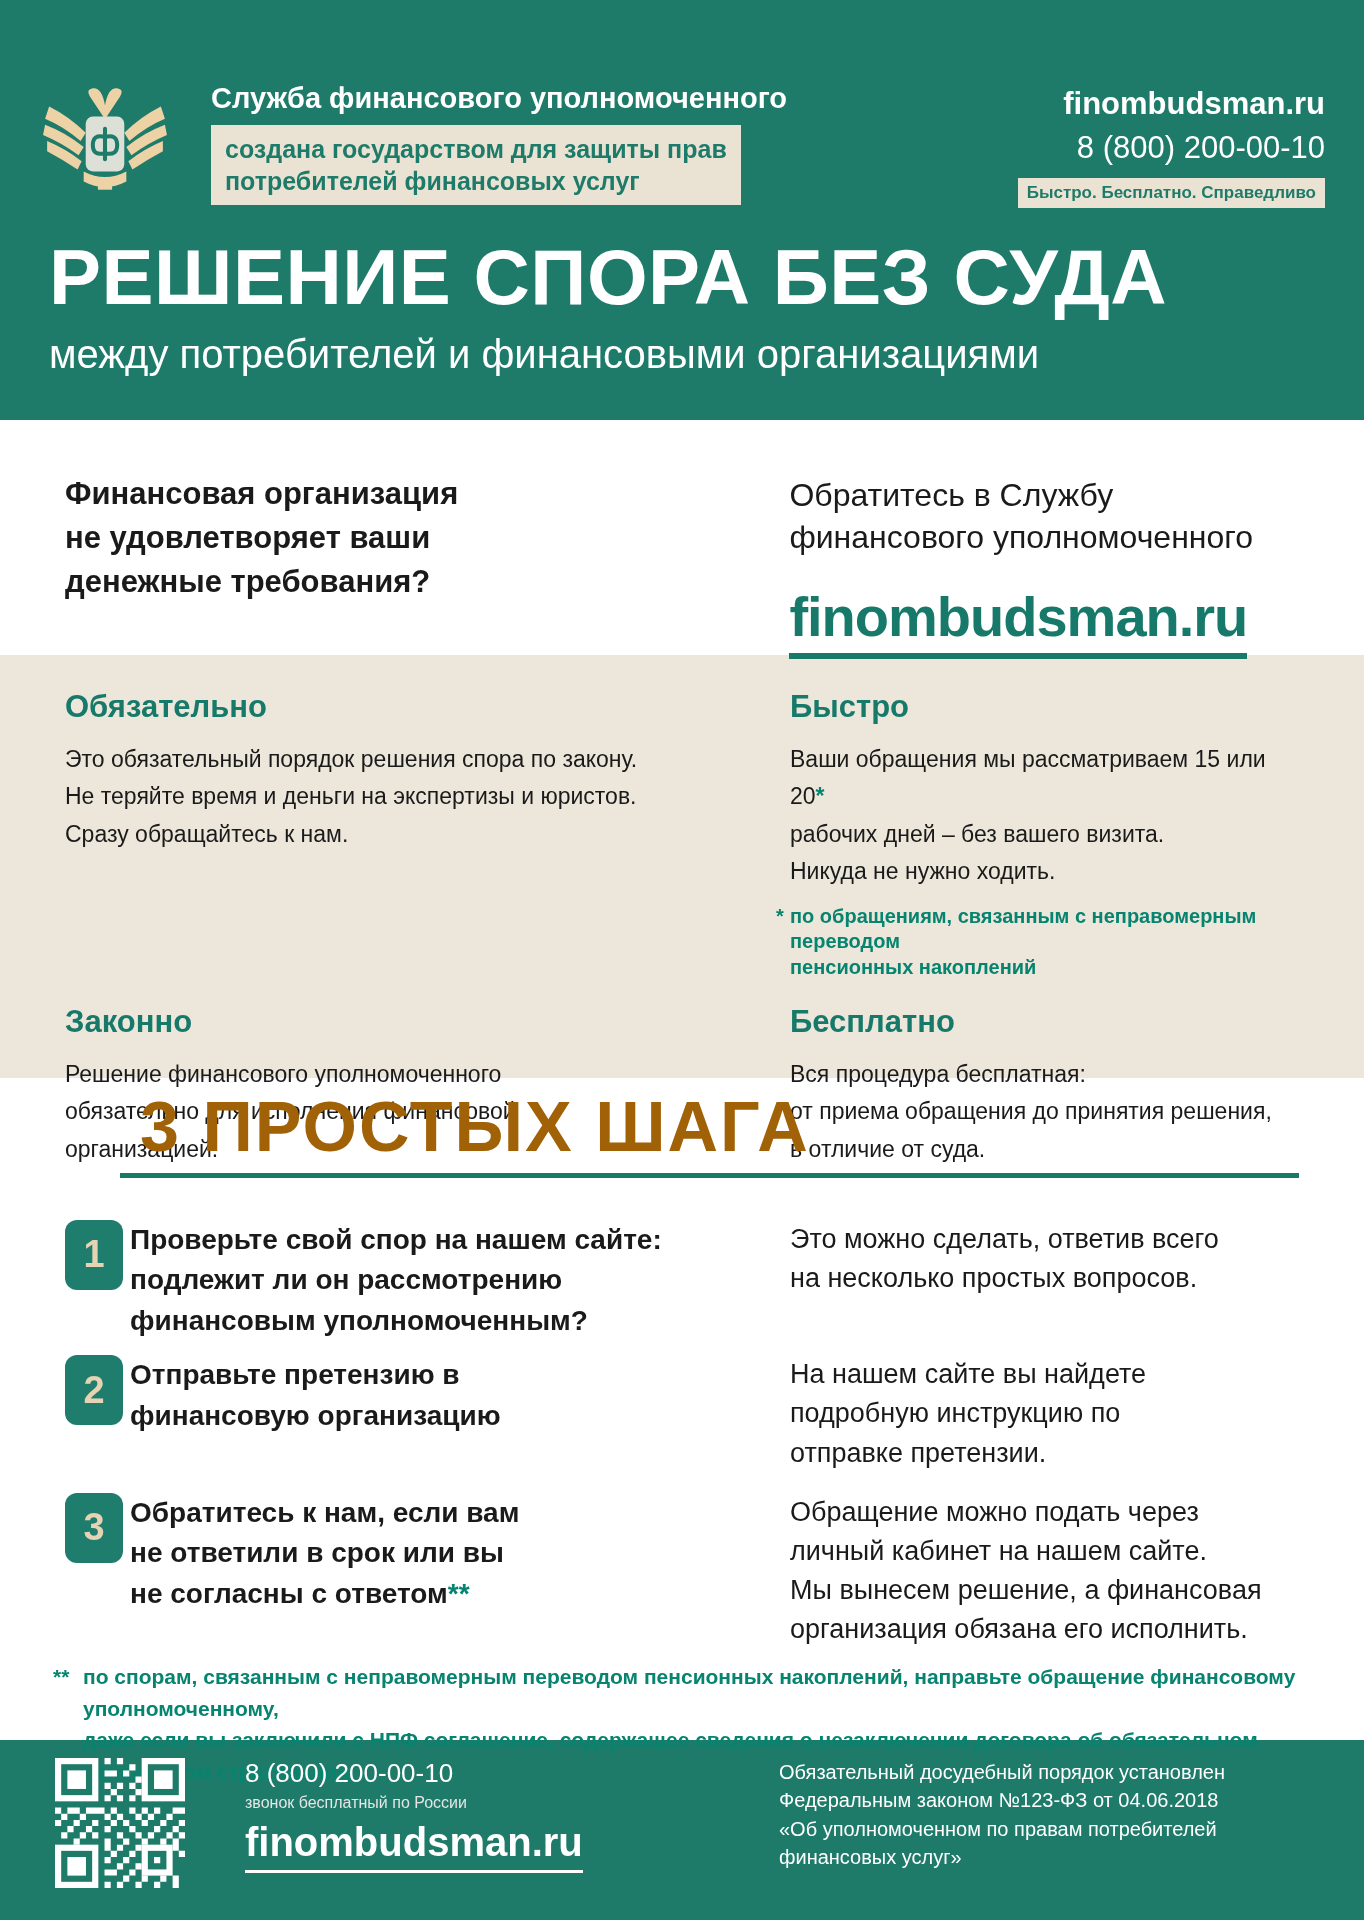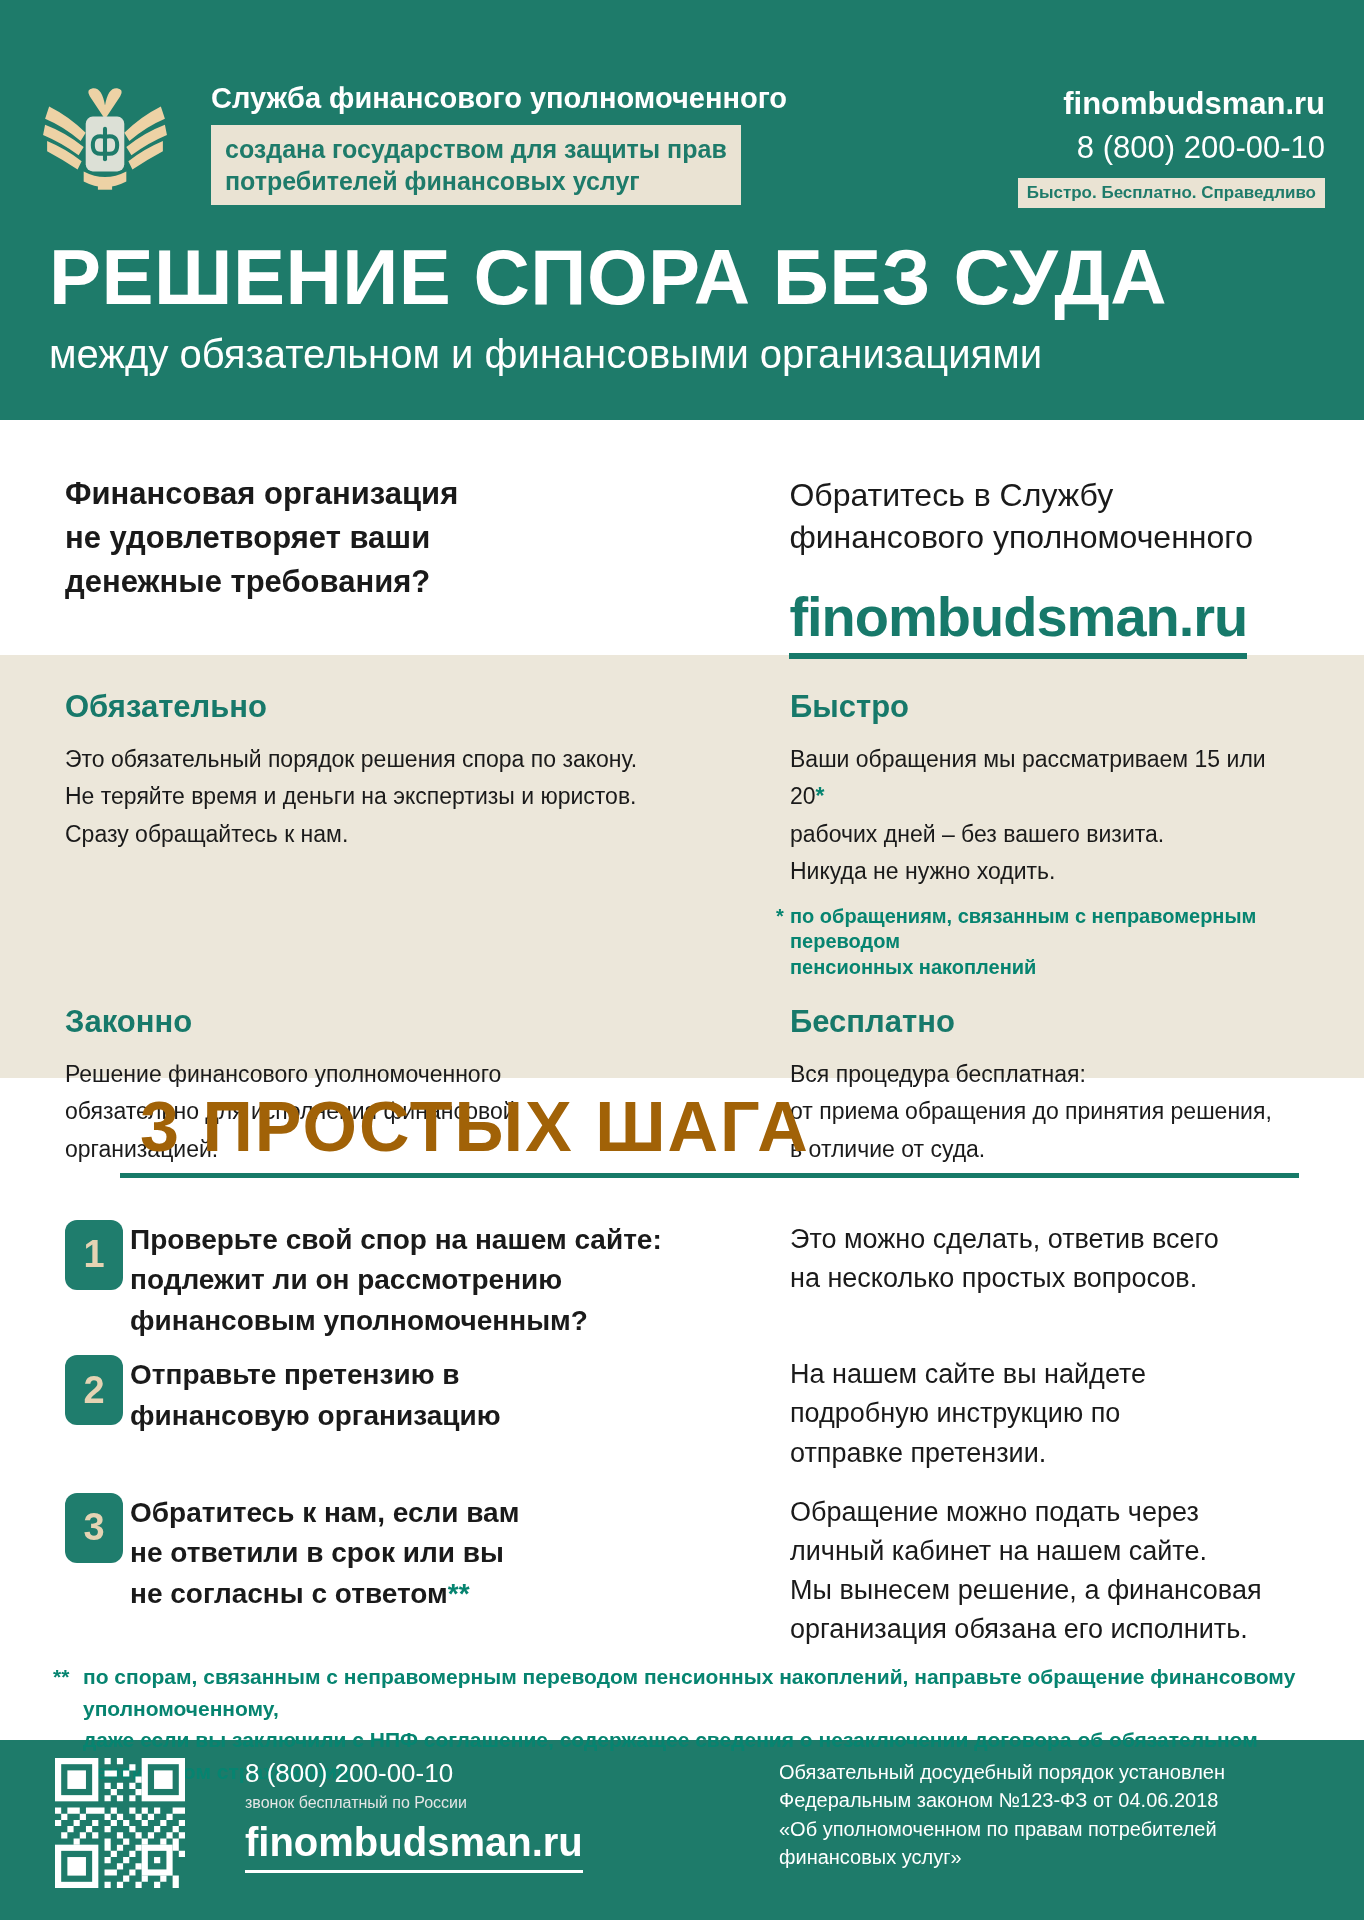--- a/index.html
+++ b/index.html
@@ -119,21 +119,21 @@
         <div class="org-tagline pre">создана государством для защиты прав
 потребителей финансовых услуг</div>
       </div>
       <div class="contact">
         <a class="contact-site" href="#">finombudsman.ru</a>
         <div class="contact-phone">8 (800) 200-00-10</div>
         <div class="contact-badge">Быстро. Бесплатно. Справедливо</div>
       </div>
     </div>
     <h1 class="hero-title">РЕШЕНИЕ СПОРА БЕЗ СУДА</h1>
-    <div class="hero-subtitle">между обязательном и финансовыми организациями</div>
+    <div class="hero-subtitle">между потребителей и финансовыми организациями</div>
   </header>
 
   <section class="intro">
     <div class="intro-q pre">Финансовая организация
 не удовлетворяет ваши
 денежные требования?</div>
     <div class="intro-cta">
       <div class="intro-cta-text pre">Обратитесь в Службу
 финансового уполномоченного</div>
       <a class="intro-cta-link" href="#">finombudsman.ru</a>

